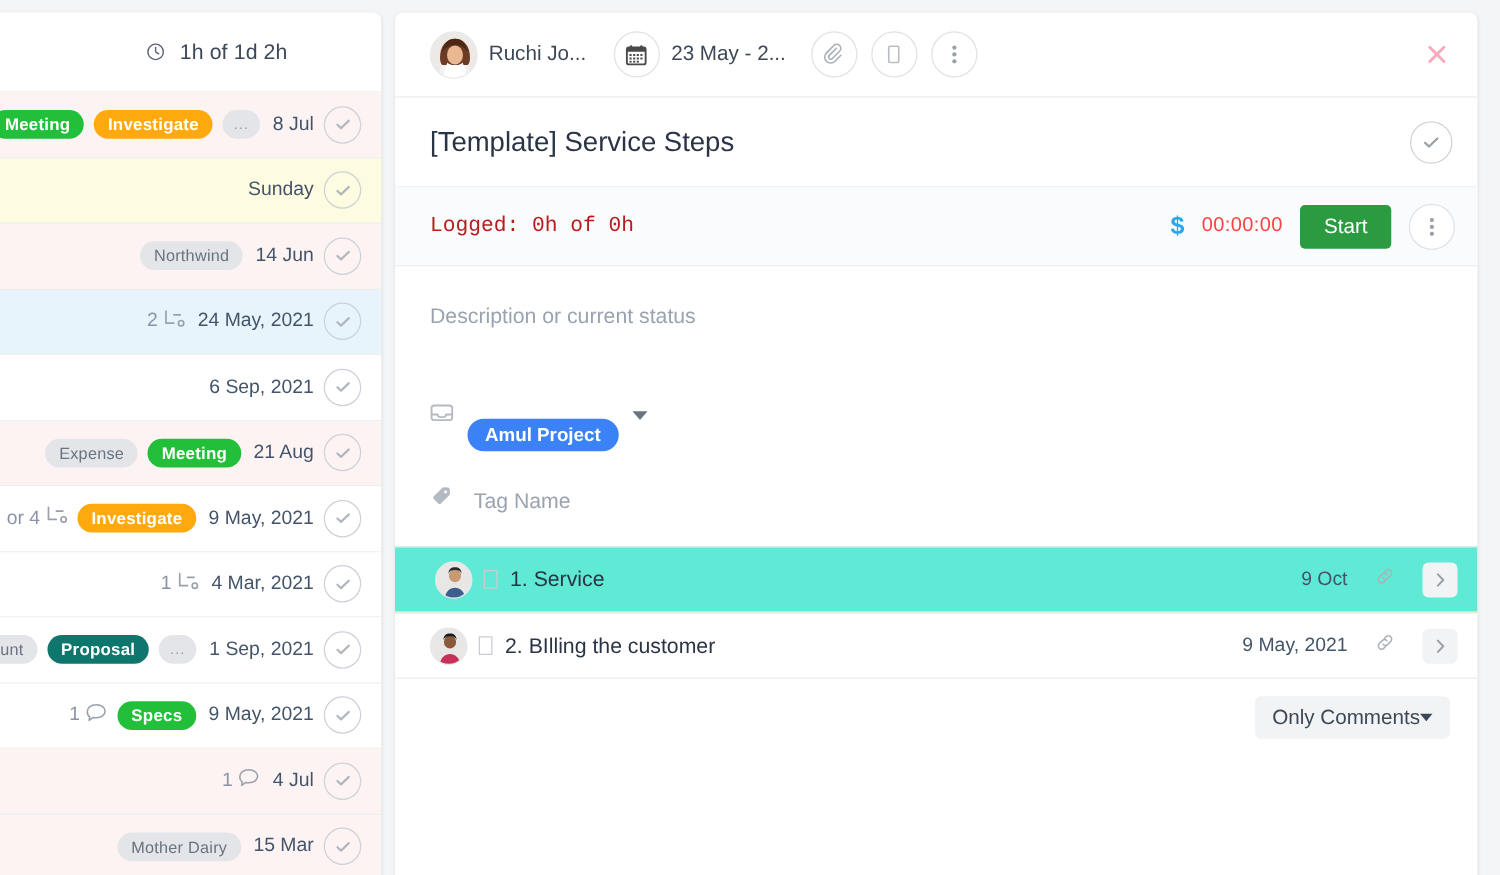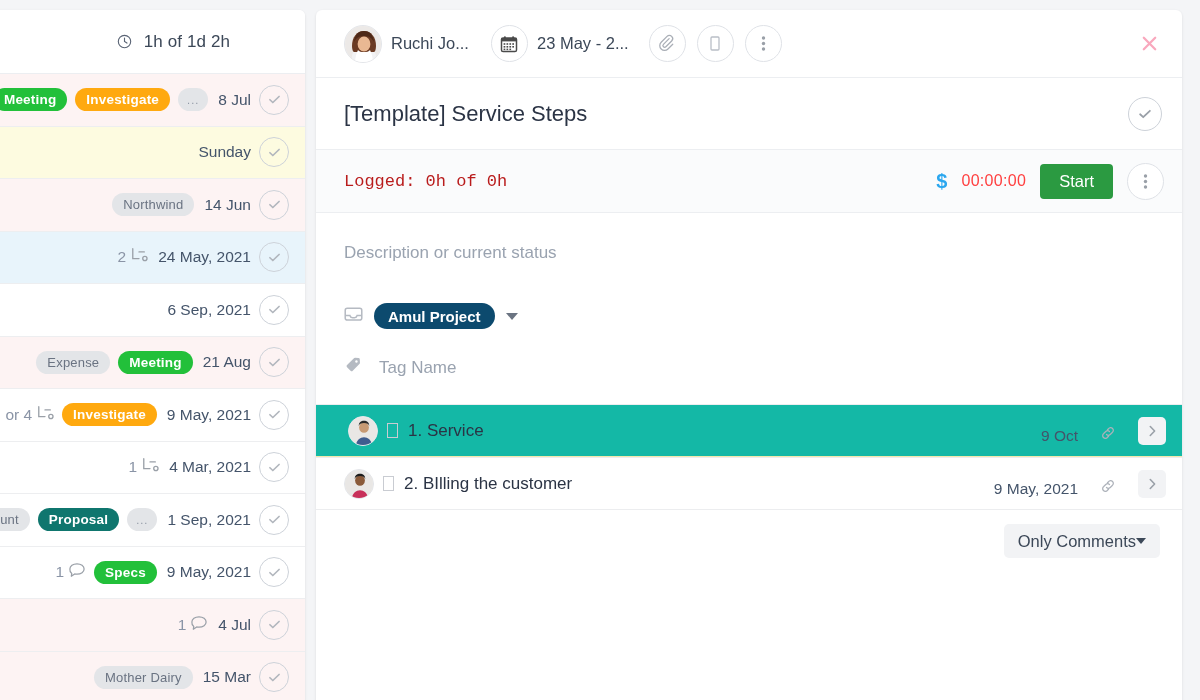--- a/index.html
+++ b/index.html
@@ -132,51 +132,51 @@
   .desc-area {
     padding: 30px 28px 0 28px;
   }
   .desc-placeholder { font-size: 17px; color: #9aa3b0; }
 
   .project-row {
     display: flex; align-items: center; gap: 11px;
     padding: 40px 28px 0 28px;
   }
   .project-chip {
-    background: #0c4a6e; color: #fff;
+    background: #3b82f6; color: #fff;
     height: 26px; padding: 0 14px; border-radius: 13px;
     display: inline-flex; align-items: center;
-    font-size: 15px; font-weight: bold;
+    font-size: 15px; font-weight: bold; margin-top: 32px;
   }
   .caret-dn {
     width: 0; height: 0; border-left: 6px solid transparent;
     border-right: 6px solid transparent; border-top: 7px solid #6b7482;
   }
 
   .tag-row {
     display: flex; align-items: flex-end; gap: 16px;
     padding: 26px 28px 0 28px;
     margin-bottom: 26px;
   }
   .tag-placeholder { font-size: 17px; color: #9aa3b0; }
 
   .subtask {
     height: 53px; display: flex; align-items: center;
     padding: 0 10px 0 28px;
     border-top: 1px solid #ecedef;
     border-bottom: 1px solid #ecedef;
   }
-  .subtask.active { background: #14b8a6; border-bottom-color: #f2e9ac; padding-left: 32px; }
+  .subtask.active { background: #5eead4; border-bottom-color: #f2e9ac; padding-left: 32px; }
   .subtask .avatar { width: 30px; height: 30px; }
   .sq-box {
     width: 11px; height: 15px; border: 1px solid #c9ccd2;
     margin: 0 10px 0 9px; flex: 0 0 auto; background: transparent;
   }
   .subtask .st-title { font-size: 17px; color: #2b3445; }
-  .subtask .st-right { margin-left: auto; display: flex; align-items: flex-end; gap: 22px; padding-right: 6px; }
+  .subtask .st-right { margin-left: auto; display: flex; align-items: center; gap: 22px; padding-right: 6px; }
   .subtask .st-date { font-size: 15.5px; color: #44546a; }
   .chev-btn {
     width: 28px; height: 28px; border-radius: 5px; background: #f2f3f5;
     display: flex; align-items: center; justify-content: center;
   }
 
   .filter-row { display: flex; padding: 14px 22px 0 0; justify-content: flex-end; }
   .filter-btn {
     background: #f2f3f5; border: none; border-radius: 5px;
     height: 34px; padding: 0 14px;

